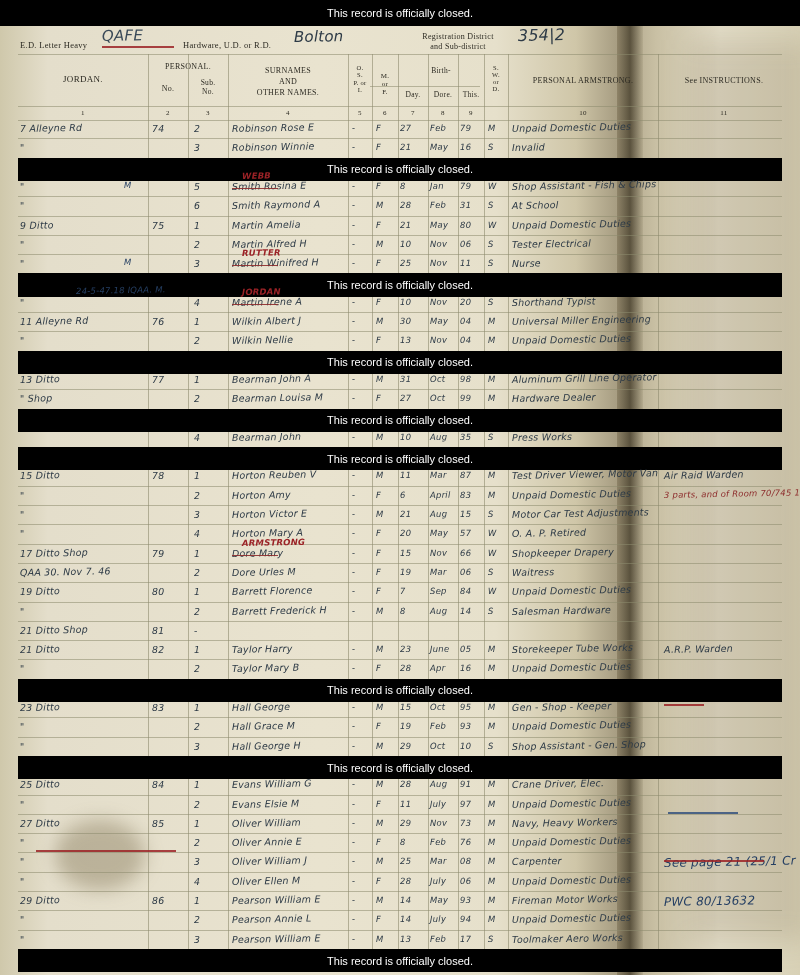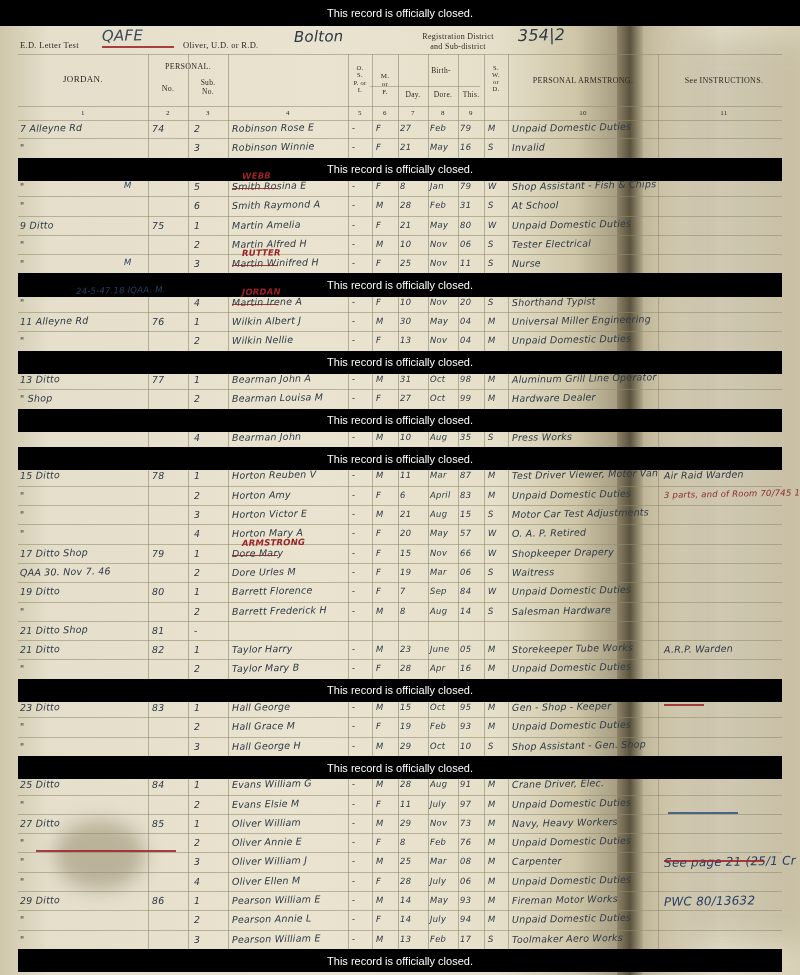--- a/index.html
+++ b/index.html
@@ -47,39 +47,40 @@
 
 <div class="page">
   <div class="paper"></div>
   <div class="topedge"></div>
   <div class="binder"></div>
   <div class="stain" style="left:55px;top:820px;width:90px;height:70px;background:rgba(110,95,60,.35);"></div>
   <div class="stain" style="left:690px;top:40px;width:120px;height:900px;background:rgba(120,108,78,.18);filter:blur(14px);border-radius:0;"></div>
 
   <div class="sheet">
 
-    <div class="hdr" style="left:2px;top:26px;width:100px;text-align:left;font-size:8.5px;">E.D. Letter Test</div>
+    <div class="hdr" style="left:2px;top:26px;width:100px;text-align:left;font-size:8.5px;">E.D. Letter Heavy</div>
     <div class="ink" style="left:84px;top:13px;font-size:15px;color:#3a4a58;">QAFE</div>
     <div class="redline" style="left:84px;top:32px;width:72px;"></div>
 
-    <div class="hdr" style="left:165px;top:26px;width:130px;text-align:left;font-size:8.5px;">Oliver, U.D. or R.D.</div>
+    <div class="hdr" style="left:165px;top:26px;width:130px;text-align:left;font-size:8.5px;">Hardware, U.D. or R.D.</div>
     <div class="ink" style="left:276px;top:14px;font-size:15px;">Bolton</div>
 
     <div class="hdr" style="left:380px;top:18px;width:120px;font-size:8px;line-height:1.25;">Registration District<br>and Sub-district</div>
     <div class="ink" style="left:500px;top:12px;font-size:16px;">354|2</div>
 
     <div class="rule" style="left:0;top:40px;width:764px;"></div>
     <div class="rule" style="left:0;top:92px;width:764px;"></div>
     <div class="rule" style="left:0;top:106px;width:764px;"></div>
     <div class="rule" style="left:352px;top:72px;width:110px;"></div>
 
     <div class="hdr" style="left:0;top:60px;width:130px;font-size:9px;">JORDAN.</div>
     <div class="hdr" style="left:130px;top:48px;width:80px;font-size:8px;">PERSONAL.</div>
     <div class="hdr" style="left:130px;top:70px;width:40px;font-size:8px;">No.</div>
     <div class="hdr" style="left:170px;top:64px;width:40px;font-size:7.5px;line-height:1.2;">Sub.<br>No.</div>
+    <div class="hdr" style="left:210px;top:52px;width:120px;font-size:8px;line-height:1.35;">SURNAMES<br>AND<br>OTHER NAMES.</div>
     <div class="hdr" style="left:330px;top:50px;width:24px;font-size:6.5px;line-height:1.15;">O.<br>S.<br>P. or<br>I.</div>
     <div class="hdr" style="left:354px;top:58px;width:26px;font-size:7px;line-height:1.15;">M.<br>or<br>F.</div>
     <div class="hdr" style="left:380px;top:52px;width:86px;font-size:7.5px;">Birth-</div>
     <div class="hdr" style="left:380px;top:76px;width:30px;font-size:7.5px;">Day.</div>
     <div class="hdr" style="left:410px;top:76px;width:30px;font-size:7.5px;">Dore.</div>
     <div class="hdr" style="left:440px;top:76px;width:26px;font-size:7.5px;">This.</div>
     <div class="hdr" style="left:466px;top:50px;width:24px;font-size:6.5px;line-height:1.1;">S.<br>W.<br>or<br>D.</div>
     <div class="hdr" style="left:490px;top:62px;width:150px;font-size:8px;">PERSONAL ARMSTRONG.</div>
     <div class="hdr" style="left:648px;top:62px;width:116px;font-size:8px;">See INSTRUCTIONS.</div>
 

